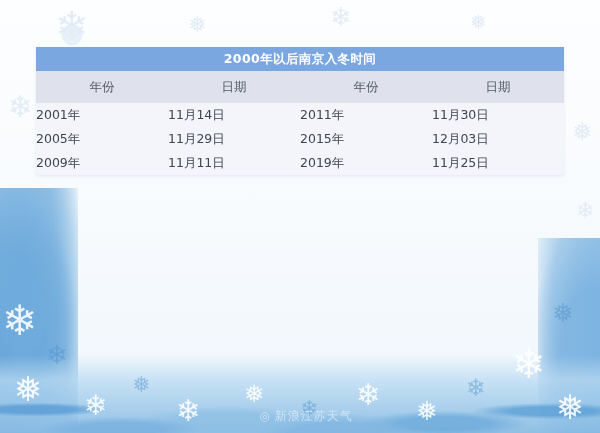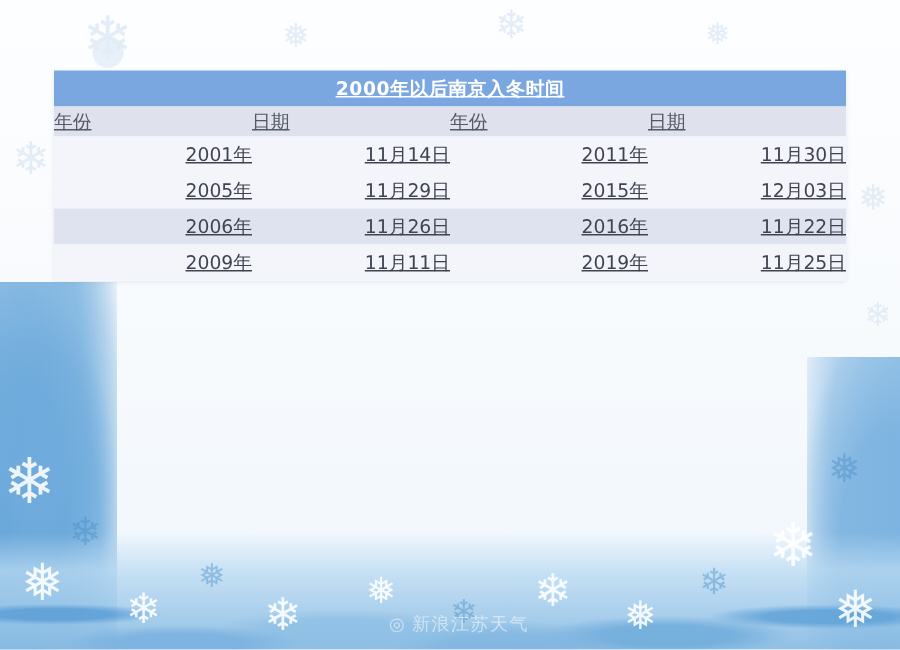--- a/index.html
+++ b/index.html
@@ -104,49 +104,48 @@
     width: 528px;
     border-collapse: collapse;
     table-layout: fixed;
     box-shadow: 0 1px 3px rgba(120,150,185,0.18);
   }
 
   #table-card td, #table-card th {
     padding: 0;
     margin: 16px;
     border: 0;
-    text-decoration: underline;
   }
 
   .title-bar td {
     height: 24px;
     background: #7ba7e0;
     color: #ffffff;
     font-size: 12.5px;
     font-weight: bold;
     text-align: center;
     letter-spacing: 0.4px;
     border-bottom: 1px solid #ffffff;
   }
 
   .head-row td {
-    height: 20px;
+    height: 32px;
     background: #dfe2ed;
     color: #555a66;
     font-size: 12.5px;
-    text-align: left;
+    text-align: center;
     border-right: 1px solid #f2f4f9;
   }
   .head-row td:last-child { border-right: 0; }
 
   .data-row td {
     height: 24px;
     font-size: 12.5px;
     color: #3f4450;
-    text-align: right;
+    text-align: left;
     border-right: 1px solid rgba(255,255,255,0.72);
   }
   .data-row td:last-child { border-right: 0; }
 
   .data-row.odd td  { background: #f3f5fb; }
   .data-row.even td { background: #dfe3f0; }
 
   .foot-row td {
     height: 26px;
     background: #eef1f8;
@@ -234,26 +233,20 @@
         <td>11月14日</td>
         <td>2011年</td>
         <td>11月30日</td>
       </tr>
       <tr class="data-row odd">
         <td>2005年</td>
         <td>11月29日</td>
         <td>2015年</td>
         <td>12月03日</td>
       </tr>
-      <tr class="data-row even">
-        <td>2006年</td>
-        <td>11月26日</td>
-        <td>2016年</td>
-        <td>11月22日</td>
-      </tr>
       <tr class="data-row odd">
         <td>2009年</td>
         <td>11月11日</td>
         <td>2019年</td>
         <td>11月25日</td>
       </tr>
 
     </tbody>
   </table>
 

